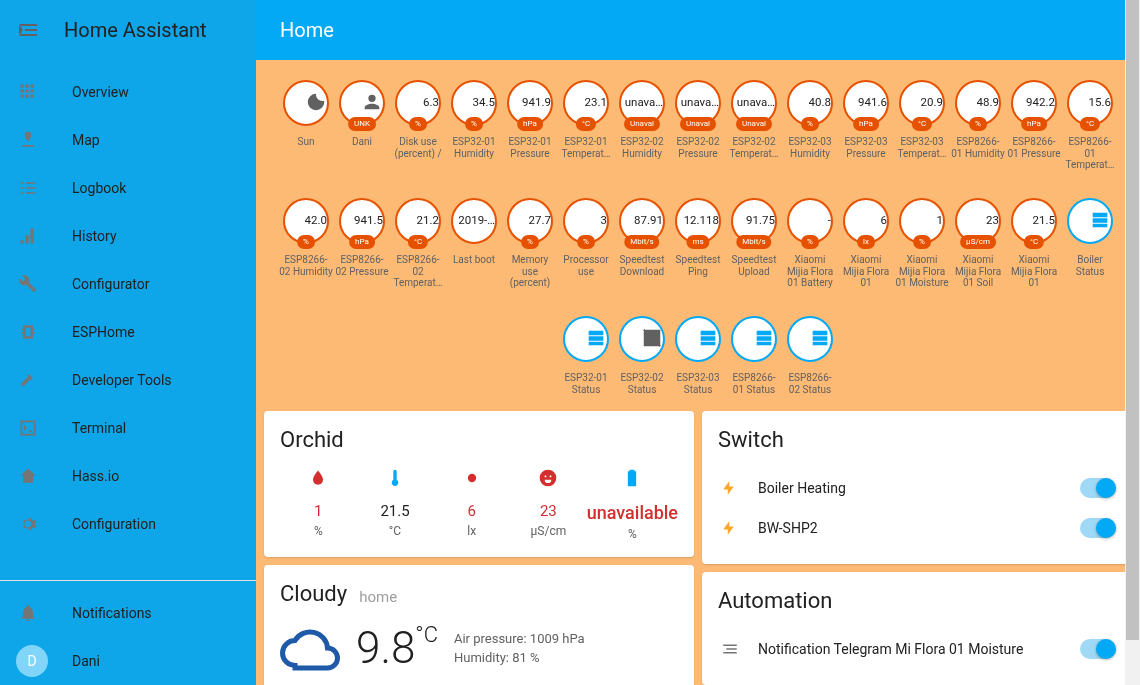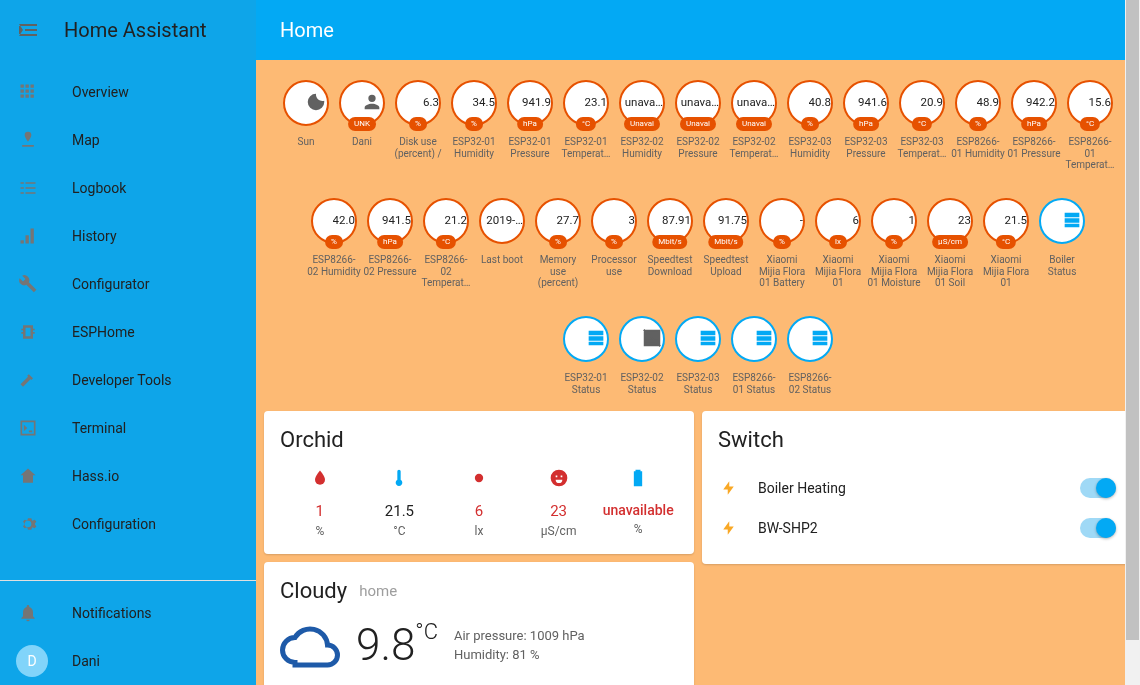--- a/index.html
+++ b/index.html
@@ -38,26 +38,26 @@
 .columns { display: flex; gap: 8px; }
 .col { flex: 1; display: flex; flex-direction: column; gap: 8px; }
 .card { background: #fff; border-radius: 4px; box-shadow: 0 1px 2px rgba(0,0,0,.15); padding: 16px; }
 .card-title { font-size: 22px; font-weight: 400; color: #212121; margin-bottom: 16px; }
 
 
 .glance { display: flex; justify-content: space-around; text-align: center; }
 .glance-item { flex: 1; display: flex; flex-direction: column; align-items: center; gap: 4px; cursor: pointer; }
 .glance-item .icon { color: #03a9f4; }
 .glance-item.red .icon, .glance-item.red .gv { color: #d32f2f; }
-.glance-item.red-unavail .gv { color: #d32f2f; font-weight: 500; font-size: 14px; }
+.glance-item.red-unavail .gv { color: #d32f2f; font-weight: 500; font-size: 18px; }
 .gv { font-size: 15px; color: #212121; margin-top: 6px; }
 .gu { font-size: 12px; color: #616161; }
 
 
-.weather-head { display: flex; align-items: center; gap: 12px; margin-bottom: 12px; }
+.weather-head { display: flex; align-items: flex-end; gap: 12px; margin-bottom: 12px; }
 .weather-head .loc { color: #9e9e9e; font-size: 15px; }
 .weather-body { display: flex; align-items: center; gap: 16px; }
 .weather-icon { width: 60px; height: 60px; }
 .weather-temp { font-size: 44px; font-weight: 300; }
 .weather-temp .deg { font-size: 22px; vertical-align: top; }
 .weather-meta { font-size: 13px; color: #616161; line-height: 1.5; }
 
 
 .entity-row { display: flex; align-items: center; height: 40px; gap: 16px; }
 .entity-row .icon { width: 24px; color: #f9a825; display:flex; align-items:center; justify-content:center; }
@@ -339,20 +339,27 @@
               <span class="badge-unit">%</span>
             </div>
             <div class="badge-label">Processor use</div>
           </div>
           <div class="badge">
             <div class="badge-circle">
               <span class="val">87.91</span>
               <span class="badge-unit">Mbit/s</span>
             </div>
             <div class="badge-label">Speedtest Download</div>
+          </div>
+          <div class="badge">
+            <div class="badge-circle">
+              <span class="val">12.118</span>
+              <span class="badge-unit">ms</span>
+            </div>
+            <div class="badge-label">Speedtest Ping</div>
           </div>
           <div class="badge">
             <div class="badge-circle">
               <span class="val">91.75</span>
               <span class="badge-unit">Mbit/s</span>
             </div>
             <div class="badge-label">Speedtest Upload</div>
           </div>
           <div class="badge">
             <div class="badge-circle">
@@ -524,20 +531,34 @@
                     <svg viewBox="0 0 24 24" width="18" height="18" fill="currentColor">
                       <path d="M11 3L3 14h6v7l8-11h-6V3z"></path>
                     </svg>
                   </span>
                   <span class="name">BW-SHP2</span>
                   <span class="toggle"></span>
                 </div>
               </div>
           </div>
 
+          <div class="card">
+            <div class="card-title">Automation</div>
+            <div id="automation-rows">
+                <div class="entity-row">
+                  <span class="icon grey">
+                    <svg viewBox="0 0 24 24" width="18" height="18" fill="currentColor">
+                      <path d="M3 6h18v2H3V6m4 5h14v2H7v-2m-4 5h18v2H3v-2z"></path>
+                    </svg>
+                  </span>
+                  <span class="name">Notification Telegram Mi Flora 01 Moisture</span>
+                  <span class="toggle"></span>
+                </div>
+              </div>
+          </div>
         </div>
       </div>
 
     </div>
   </div>
 </div>
 
 <div class="scrollbar">
     <div class="scrollbar-thumb"></div>
   </div>

